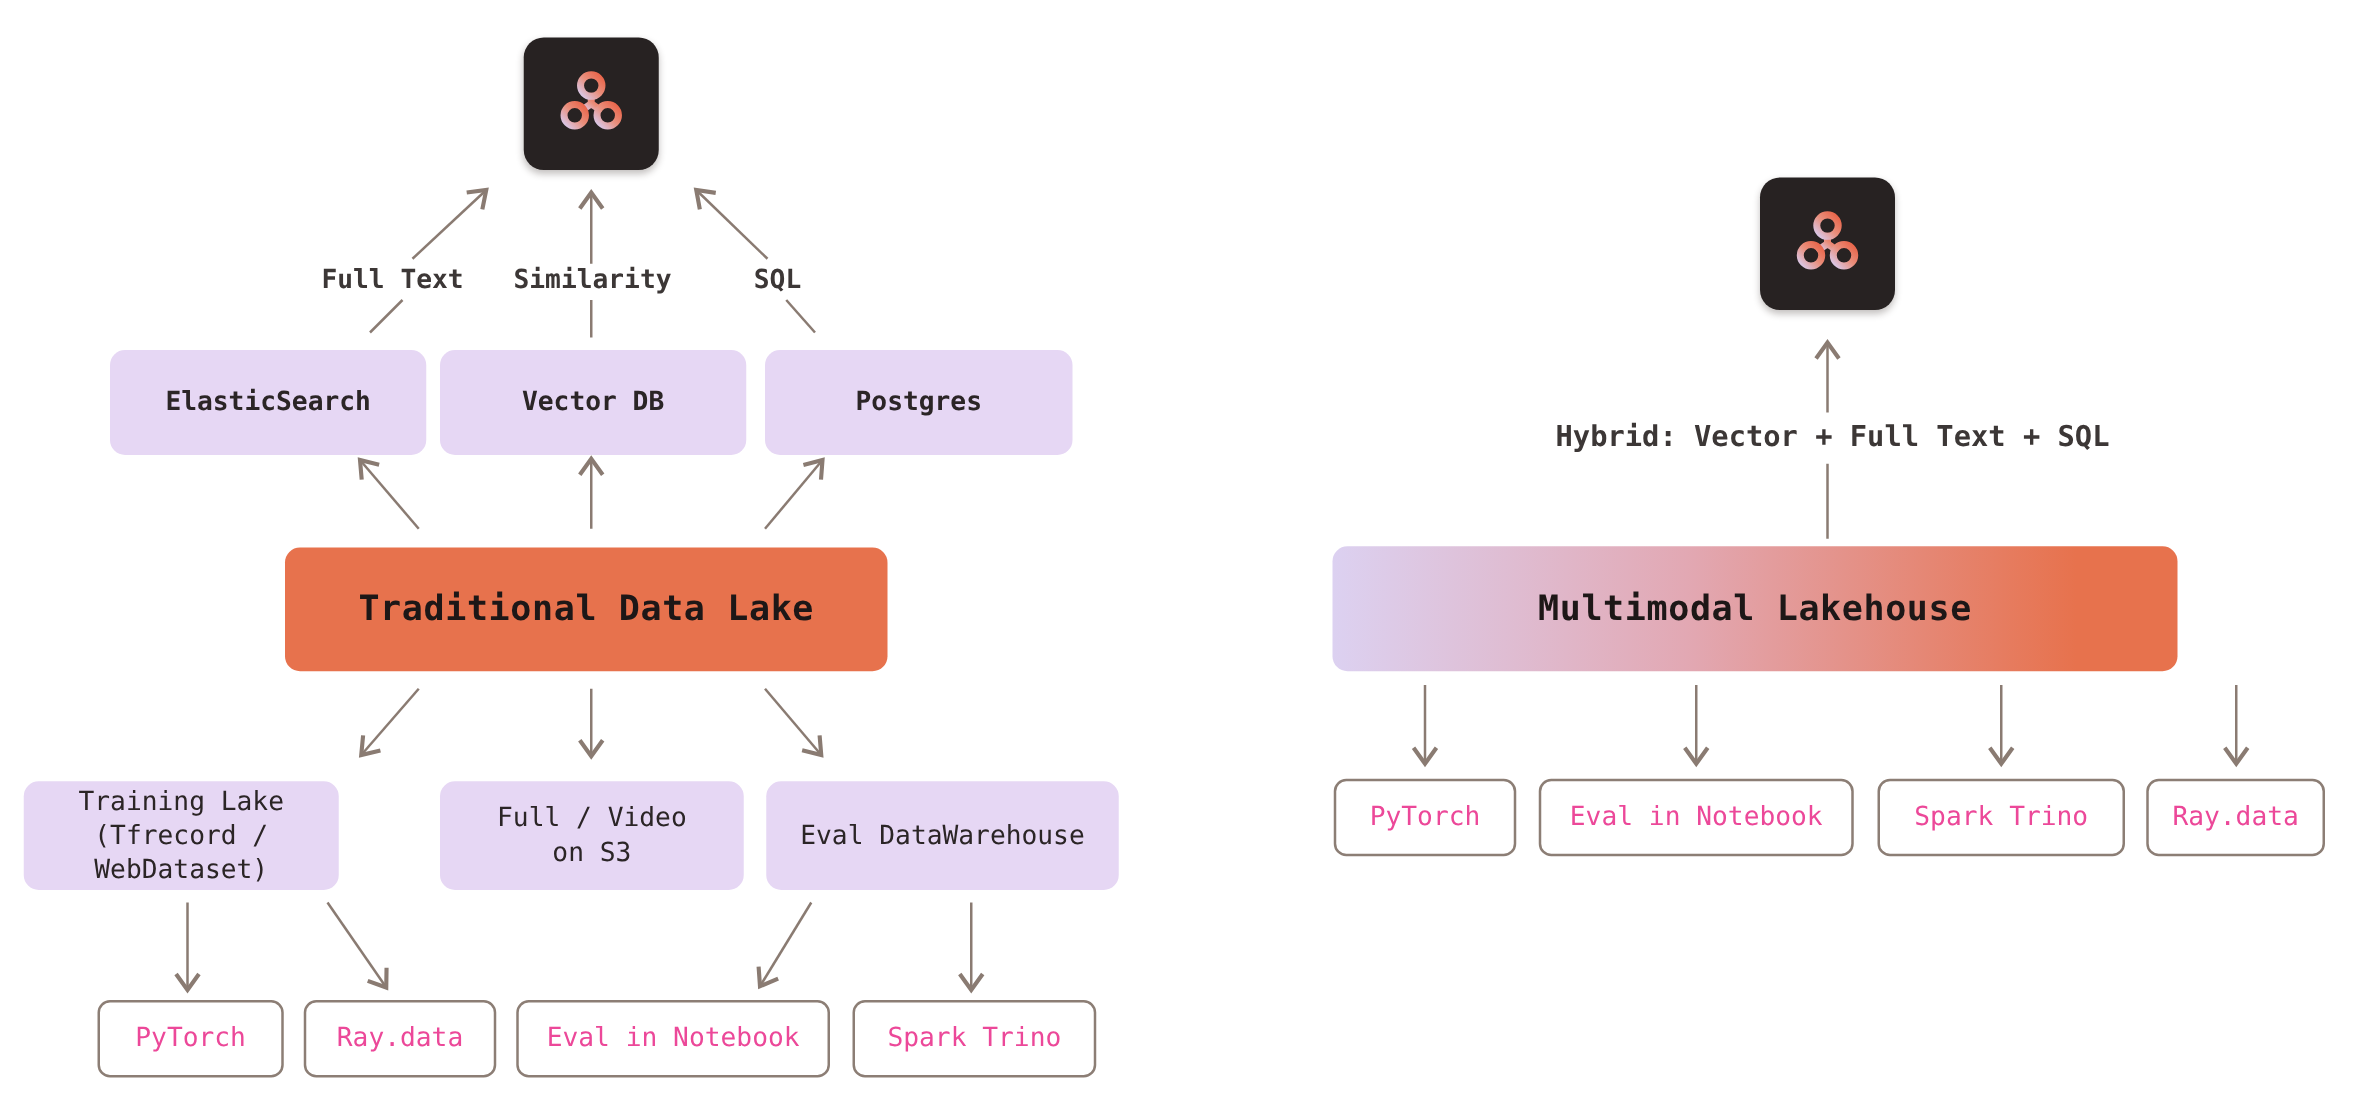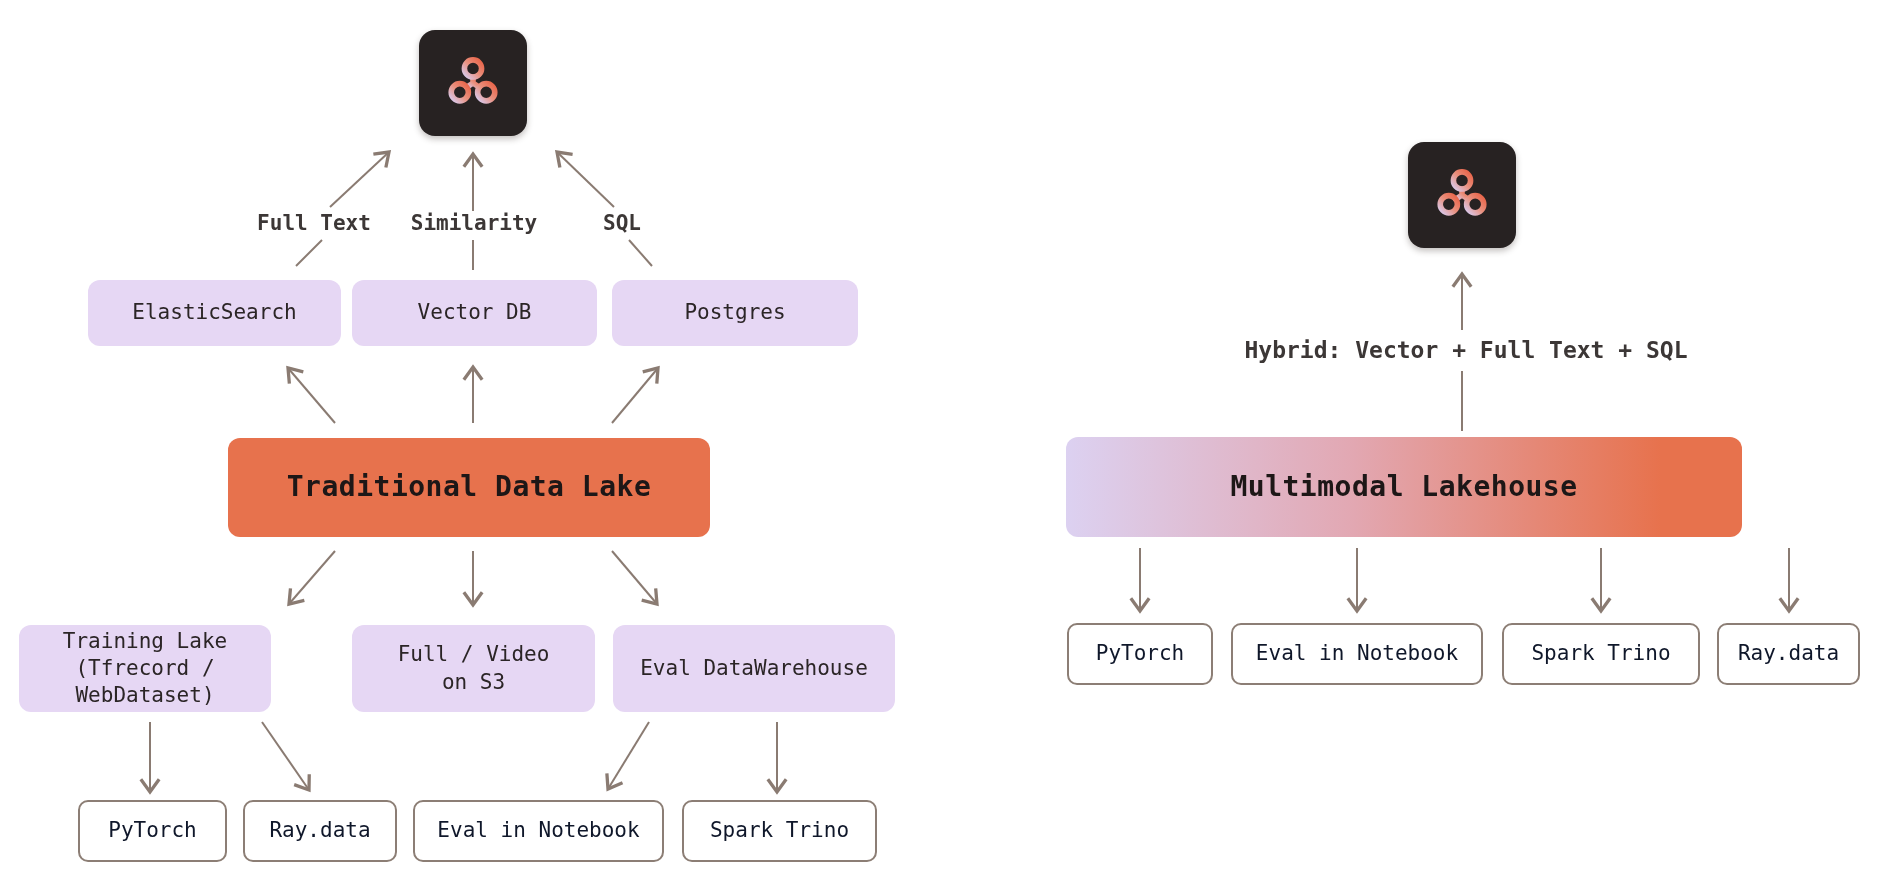--- a/index.html
+++ b/index.html
@@ -6,26 +6,26 @@
   .canvas{
     position:relative;width:1882px;height:893px;background:#ffffff;overflow:hidden;
     font-family:"DejaVu Sans Mono","Liberation Mono",monospace;
   }
   .overlay{position:absolute;left:0;top:0;width:1882px;height:893px;pointer-events:none;}
   .node{
     position:absolute;display:flex;align-items:center;justify-content:center;
     text-align:center;border-radius:12px;white-space:pre-line;box-sizing:border-box;
     color:#2b2526;line-height:1.3;
   }
-  .engine{background:var(--purple);height:66px;font-size:21px;}
+  .engine{background:var(--purple);height:84px;font-size:21px;font-weight:bold;}
   .store{background:var(--purple);height:87px;font-size:21px;}
   .hub{height:99px;font-size:28px;font-weight:bold;color:#1d1717;letter-spacing:.5px;}
   .hub-left{background:var(--orange);}
   .hub-right{background:linear-gradient(90deg,var(--lavender) 0%,var(--pink) 42%,var(--orange) 88%);height:100px;}
-  .consumer{background:#ffffff;border:2px solid #8c7e75;border-radius:10px;color:#0f172a;height:62px;font-size:21px;}
+  .consumer{background:#ffffff;border:2px solid #8c7e75;border-radius:10px;color:#ec4899;height:62px;font-size:21px;}
   .qlabel{
     position:absolute;transform:translateX(-50%);font-weight:bold;font-size:21px;
     color:#3c3736;white-space:nowrap;
   }
   .hybrid-label{font-size:23px;}
   .logo-tile{
     position:absolute;width:108px;height:106px;background:var(--tile);border-radius:16px;
     display:flex;align-items:center;justify-content:center;
     box-shadow:0 3px 6px rgba(40,30,25,0.28);
   }

